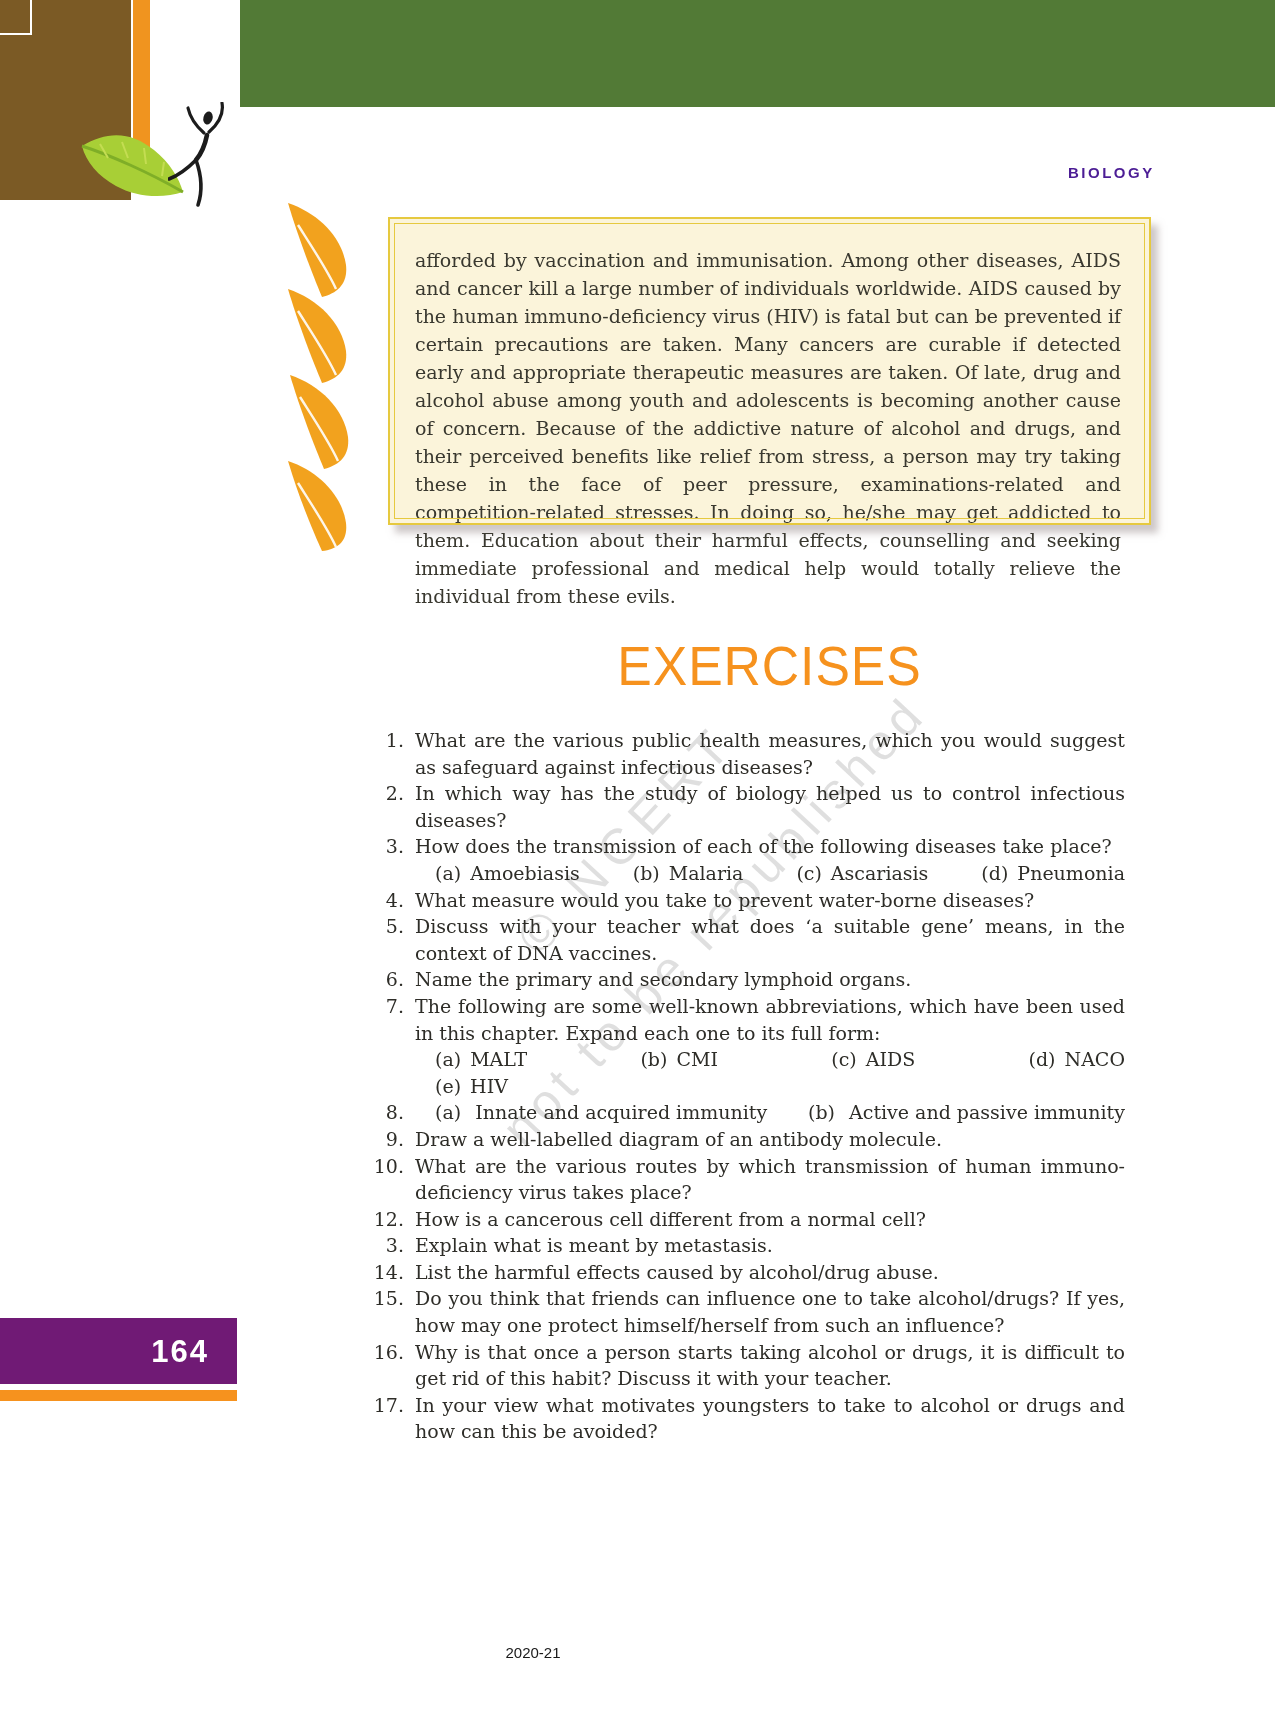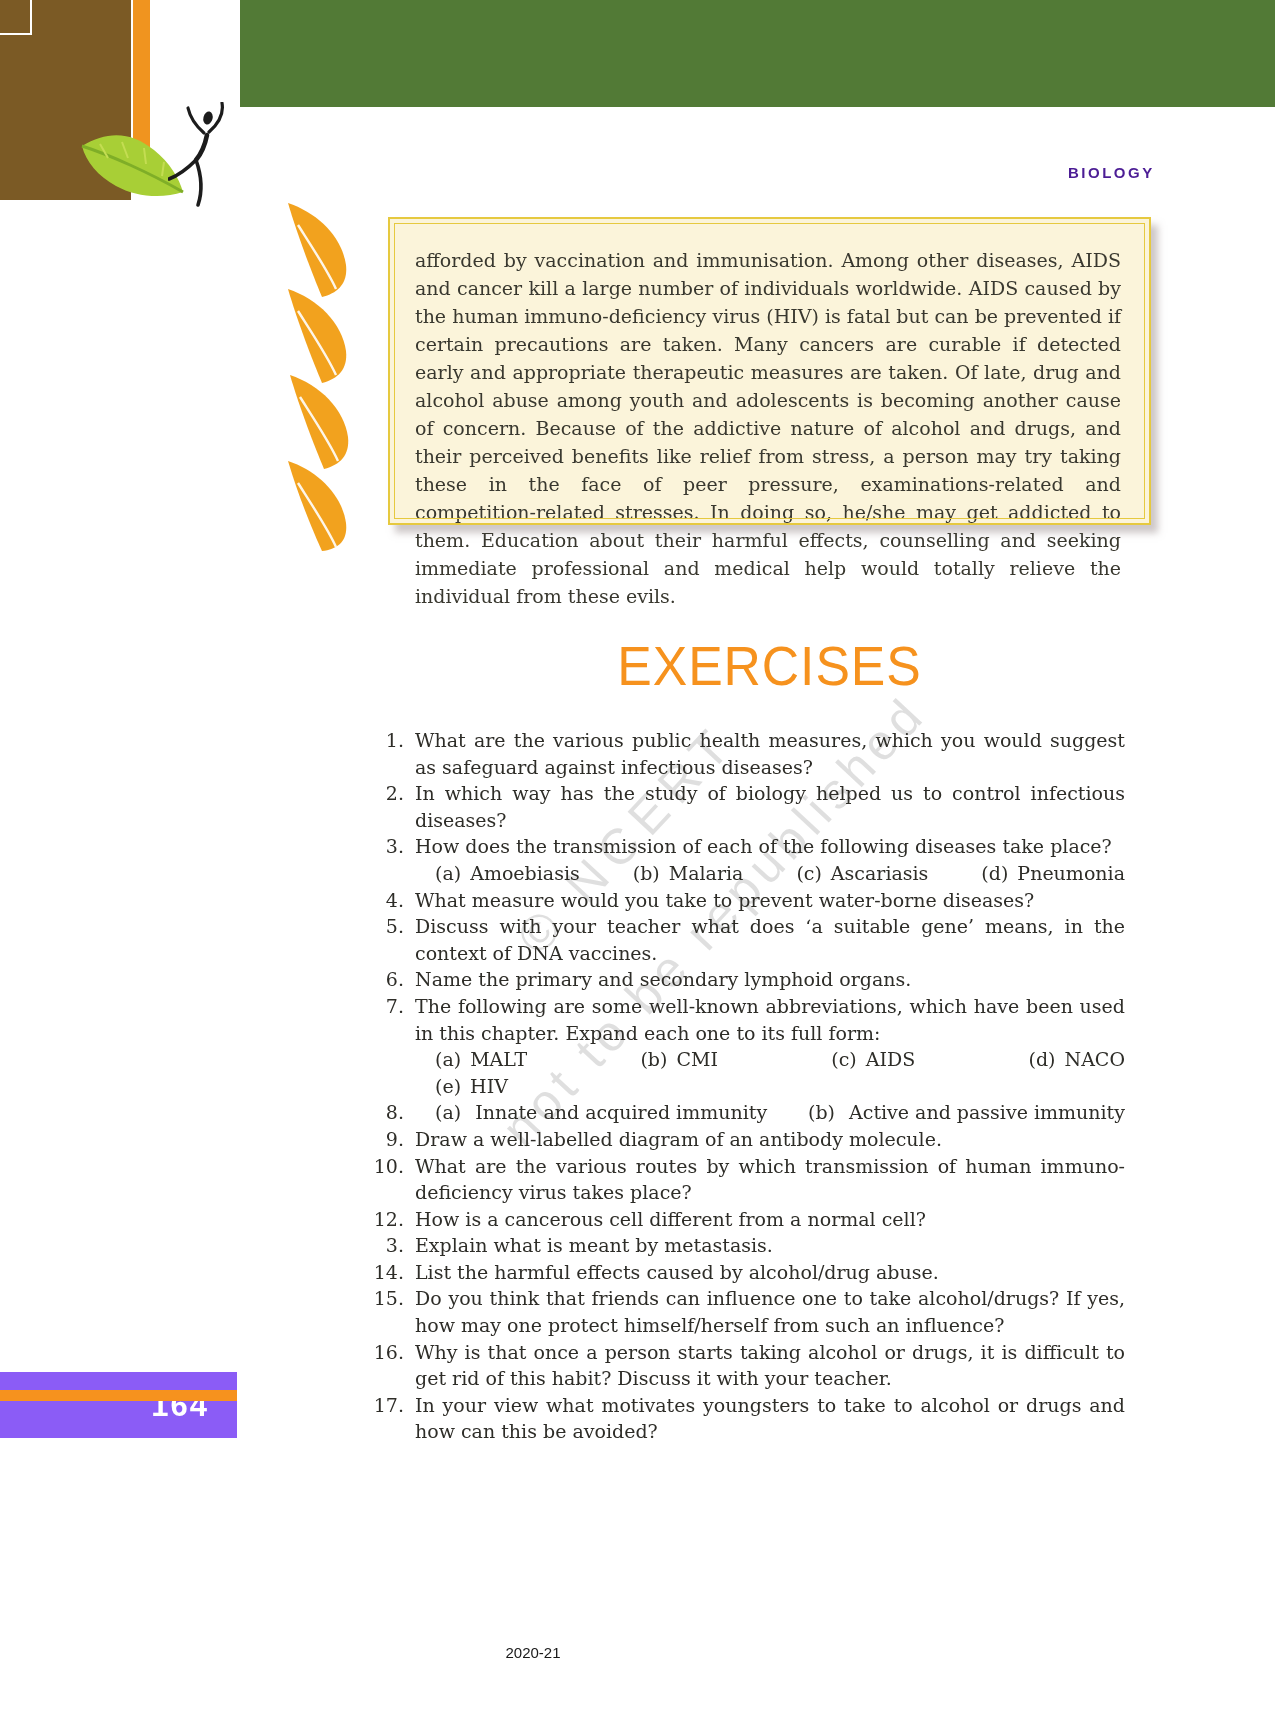--- a/index.html
+++ b/index.html
@@ -40,21 +40,21 @@
   .q{display:flex;}
   .q-num{width:34px;flex:none;text-align:right;margin-right:11px;}
   .q-body{flex:1;text-align:justify;}
   .opt-row{display:flex;justify-content:space-between;text-align:left;margin-left:20px;}
   .opt-row.plain{display:block;}
   .opt{white-space:nowrap;}
   .opt-label{margin-right:9px;}
   .opt-row.pair .opt-label{margin-right:14px;}
 
   
-  .page-number-box{position:absolute;left:0;top:1372px;width:237px;height:66px;background:#8b5cf6;}
+  .page-number-box{position:absolute;left:0;top:1318px;width:237px;height:66px;background:#701a75;}
   .page-number{position:absolute;right:28px;top:16px;color:#ffffff;font-family:"Liberation Sans",sans-serif;
         font-size:31px;font-weight:bold;letter-spacing:2px;}
   .page-number-strip{position:absolute;left:0;top:1390px;width:237px;height:11px;background:#f6921e;}
   .footer-year{position:absolute;left:0;top:1644px;width:1066px;text-align:center;
         font-family:"Liberation Sans",sans-serif;font-size:15px;color:#1a1a1a;}
 </style>
 </head>
 <body>
 
 <div class="page">

